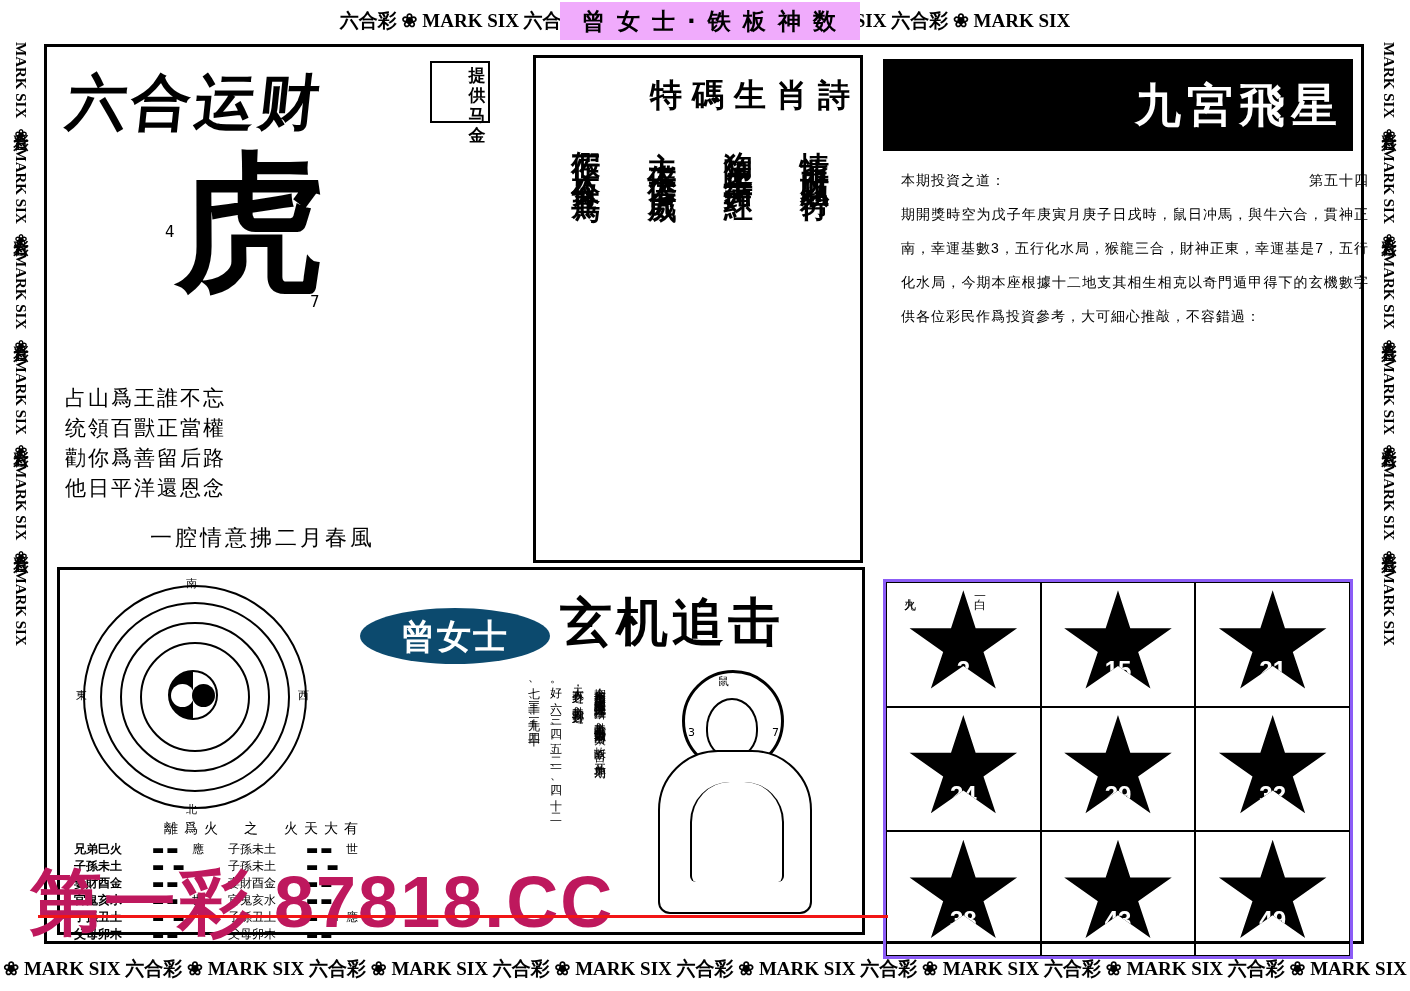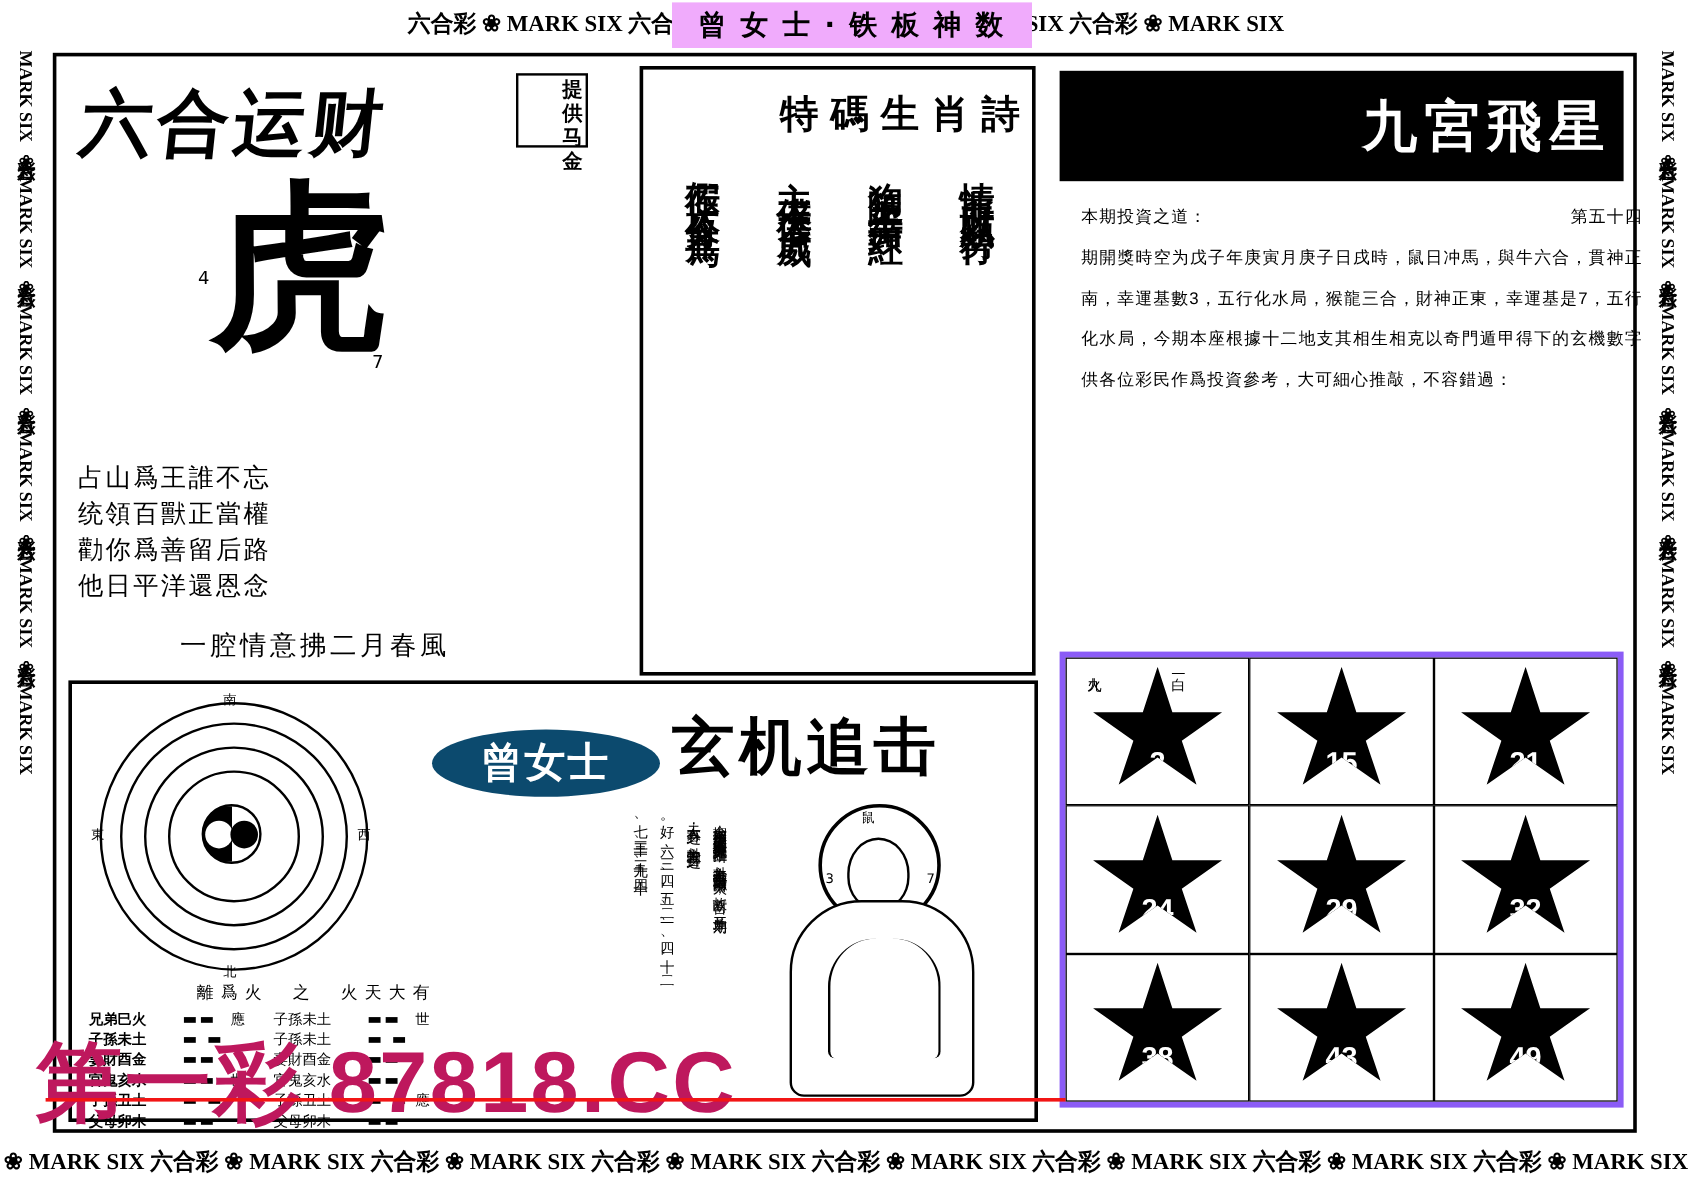--- a/index.html
+++ b/index.html
@@ -213,23 +213,23 @@
     letter-spacing: 1px;
     text-align: justify;
     font-family: Liberation Sans, sans-serif;
   }
   .invest-line1 {
     display: flex;
     justify-content: space-between;
   }
   .star-grid {
     position: absolute;
-    left: 6px; top: 488px;
+    left: 6px; top: 524px;
     width: 470px; height: 380px;
-    border: 5px solid #8b5cf6;
+    border: 3px solid #8b5cf6;
     box-sizing: border-box;
     display: grid;
     grid-template-columns: 1fr 1fr 1fr;
     grid-template-rows: 1fr 1fr 1fr;
   }
   .star-cell {
     border: 1px solid #000;
     position: relative;
     display: flex;
     align-items: center;

